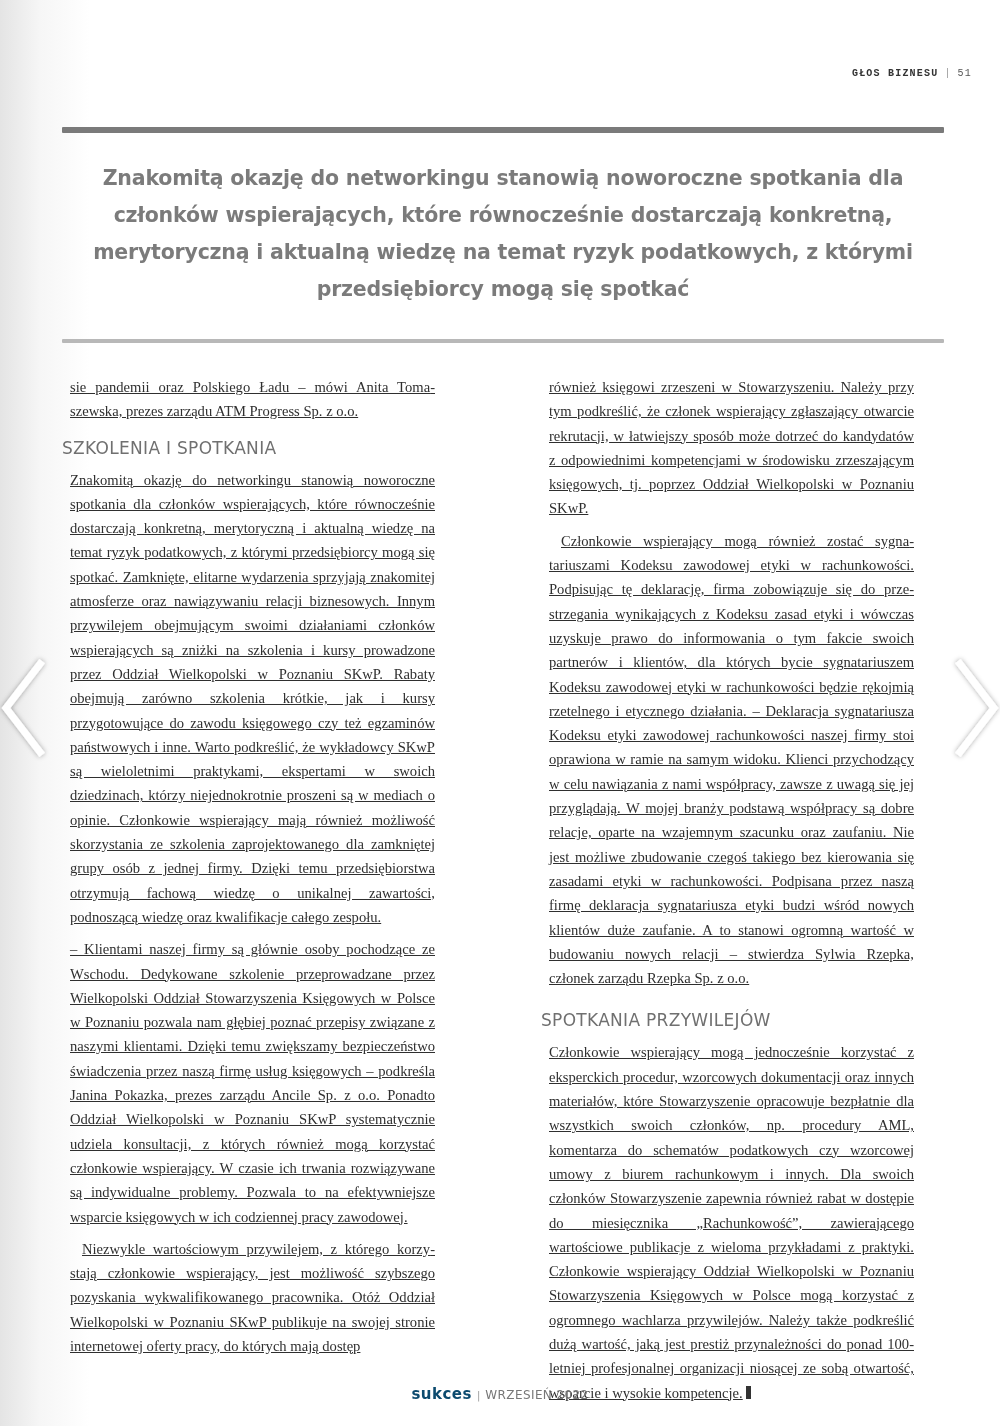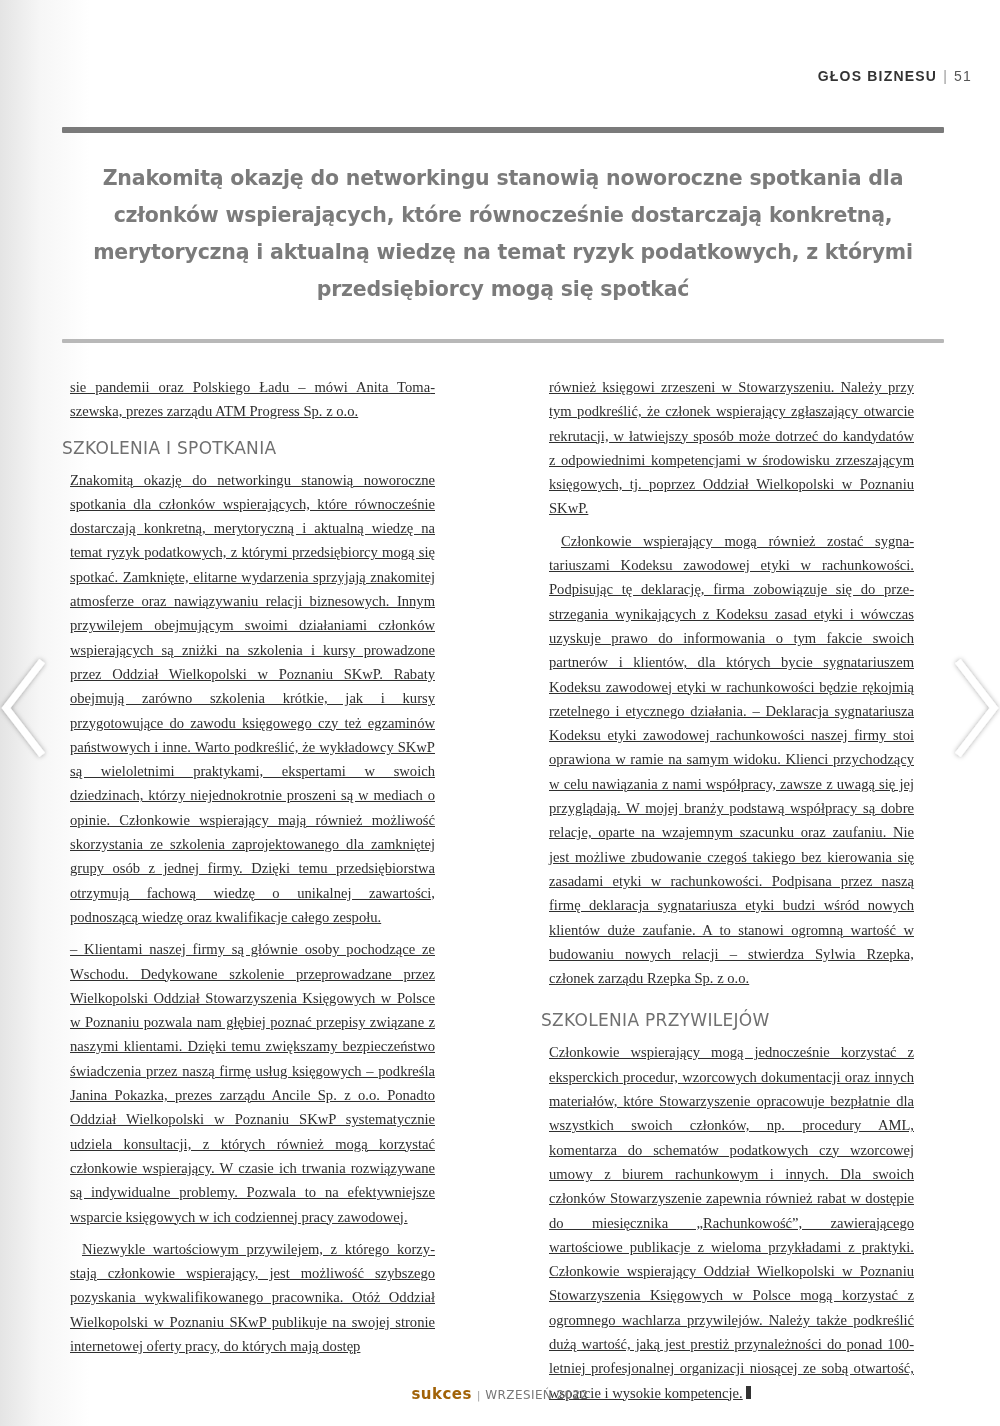--- a/index.html
+++ b/index.html
@@ -4,21 +4,21 @@
 <style>
   html, body { margin: 0; padding: 0; }
   body {
     width: 1000px; height: 1426px; overflow: hidden; position: relative;
     background: linear-gradient(to right, #e4e4e4 0px, #f6f6f6 40px, #ffffff 90px, #ffffff 100%);
     font-family: "Liberation Serif", "DejaVu Serif", serif;
     color: #2b2b2b;
   }
   .running-head {
     position: absolute; top: 68px; right: 28px;
-    font-family: Liberation Sans, sans-serif; font-size: 14px; letter-spacing: 1.2px;
+    font-family: Liberation Mono, monospace; font-size: 10px; letter-spacing: 1.2px;
     color: #333;
   }
   .running-head .section { font-weight: bold; }
   .running-head .sep { color: #999; margin: 0 6px; font-weight: normal; }
   .running-head .num { color: #555; font-weight: normal; }
   .rule-top {
     position: absolute; left: 62px; top: 127px; width: 882px; height: 6px;
     background: #7a7a7a; border-radius: 1px;
   }
   .rule-bottom {
@@ -44,21 +44,21 @@
   .col h2 {
     font-family: "DejaVu Sans", sans-serif; font-weight: normal;
     font-size: 17px; line-height: 24px; color: #707070;
     margin: 12px 0 5px 0; letter-spacing: 0.3px;
   }
   .end-mark { display: inline-block; width: 5px; height: 13px; background: #333; vertical-align: -1px; margin-left: 3px; }
   .footer {
     position: absolute; top: 1384px; left: 0; width: 1000px; text-align: center;
     font-family: "DejaVu Sans", sans-serif; color: #777;
   }
-  .footer .brand { font-weight: bold; font-size: 15px; letter-spacing: 0.5px; color: #a16207; text-align: center; }
+  .footer .brand { font-weight: bold; font-size: 15px; letter-spacing: 0.5px; color: #0c4a6e; text-align: center; }
   .footer .sep { font-size: 10px; color: #999; margin: 0 5px; }
   .footer .date { font-size: 12px; letter-spacing: 0.4px; }
   .nav-arrow {
     position: absolute; top: 658px; width: 48px; height: 100px;
     cursor: pointer;
   }
   .nav-prev { left: 0px; }
   .nav-next { right: 0px; }
   .nav-arrow svg { width: 100%; height: 100%; overflow: visible; }
 </style>
@@ -79,21 +79,21 @@
   <p>sie pandemii oraz Polskiego Ładu – mówi Anita Toma­szewska, prezes zarządu ATM Progress Sp. z o.o.</p>
   <h2>SZKOLENIA I SPOTKANIA</h2>
   <p>Znakomitą okazję do networkingu stanowią noworoczne spotkania dla członków wspierających, które równocześnie dostarczają konkretną, merytoryczną i aktualną wiedzę na temat ryzyk podatkowych, z którymi przedsiębiorcy mogą się spotkać. Zamknięte, elitarne wydarzenia sprzy­jają znakomitej atmosferze oraz nawiązywaniu relacji biznesowych. Innym przywilejem obejmującym swoimi działaniami członków wspierających są zniżki na szkole­nia i kursy prowadzone przez Oddział Wielkopolski w Po­znaniu SKwP. Rabaty obejmują zarówno szkolenia krótkie, jak i kursy przygotowujące do zawodu księgowego czy też egzaminów państwowych i inne. Warto podkreślić, że wy­kładowcy SKwP są wieloletnimi praktykami, ekspertami w swoich dziedzinach, którzy niejednokrotnie proszeni są w mediach o opinie. Członkowie wspierający mają również możliwość skorzystania ze szkolenia zaprojektowanego dla zamkniętej grupy osób z jednej firmy. Dzięki temu przed­siębiorstwa otrzymują fachową wiedzę o unikalnej zawar­tości, podnoszącą wiedzę oraz kwalifikacje całego zespołu.</p>
   <p>– Klientami naszej firmy są głównie osoby pochodzące ze Wschodu. Dedykowane szkolenie przeprowadzane przez Wielkopolski Oddział Stowarzyszenia Księgowych w Pol­sce w Poznaniu pozwala nam głębiej poznać przepisy związane z naszymi klientami. Dzięki temu zwiększamy bezpieczeństwo świadczenia przez naszą firmę usług księgowych – podkreśla Janina Pokazka, prezes zarządu Ancile Sp. z o.o. Ponadto Oddział Wielkopolski w Pozna­niu SKwP systematycznie udziela konsultacji, z których również mogą korzystać członkowie wspierający. W cza­sie ich trwania rozwiązywane są indywidualne problemy. Pozwala to na efektywniejsze wsparcie księgowych w ich codziennej pracy zawodowej.</p>
   <p class="indent">Niezwykle wartościowym przywilejem, z którego korzy­stają członkowie wspierający, jest możliwość szybszego pozyskania wykwalifikowanego pracownika. Otóż Od­dział Wielkopolski w Poznaniu SKwP publikuje na swojej stronie internetowej oferty pracy, do których mają dostęp</p>
 </div>
 
 <div class="col col-right">
   <p>również księgowi zrzeszeni w Stowarzyszeniu. Należy przy tym podkreślić, że członek wspierający zgłaszający otwarcie rekrutacji, w łatwiejszy sposób może dotrzeć do kandydatów z odpowiednimi kompetencjami w środowi­sku zrzeszającym księgowych, tj. poprzez Oddział Wiel­kopolski w Poznaniu SKwP.</p>
   <p class="indent">Członkowie wspierający mogą również zostać sygna­tariuszami Kodeksu zawodowej etyki w rachunkowości. Podpisując tę deklarację, firma zobowiązuje się do prze­strzegania wynikających z Kodeksu zasad etyki i wówczas uzyskuje prawo do informowania o tym fakcie swoich partnerów i klientów, dla których bycie sygnatariuszem Kodeksu zawodowej etyki w rachunkowości będzie rę­kojmią rzetelnego i etycznego działania. – Deklaracja sygnatariusza Kodeksu etyki zawodowej rachunkowości naszej firmy stoi oprawiona w ramie na samym widoku. Klienci przychodzący w celu nawiązania z nami współ­pracy, zawsze z uwagą się jej przyglądają. W mojej branży podstawą współpracy są dobre relacje, oparte na wzajem­nym szacunku oraz zaufaniu. Nie jest możliwe zbudo­wanie czegoś takiego bez kierowania się zasadami etyki w rachunkowości. Podpisana przez naszą firmę deklaracja sygnatariusza etyki budzi wśród nowych klientów duże zaufanie. A to stanowi ogromną wartość w budowaniu nowych relacji – stwierdza Sylwia Rzepka, członek za­rządu Rzepka Sp. z o.o.</p>
-  <h2 style="margin-top:18px">SZKOLENIA PRZYWILEJÓW</h2>
+  <h2 style="margin-top:18px">SPOTKANIA PRZYWILEJÓW</h2>
   <p><span>Członkowie wspierający mogą jednocześnie korzystać z eksperckich procedur, wzorcowych dokumentacji oraz innych materiałów, które Stowarzyszenie opracowuje bez­płatnie dla wszystkich swoich członków, np. procedury AML, komentarza do schematów podatkowych czy wzor­cowej umowy z biurem rachunkowym i innych. Dla swoich członków Stowarzyszenie zapewnia również rabat w do­stępie do miesięcznika „Rachunkowość”, zawierającego wartościowe publikacje z wieloma przykładami z praktyki. Członkowie wspierający Oddział Wielkopolski w Pozna­niu Stowarzyszenia Księgowych w Polsce mogą korzystać z ogromnego wachlarza przywilejów. Należy także podkre­ślić dużą wartość, jaką jest prestiż przynależności do po­nad 100-letniej profesjonalnej organizacji niosącej ze sobą otwartość, wsparcie i wysokie kompetencje.</span><span class="end-mark"></span></p>
 </div>
 
 <div class="footer">
   <span class="brand">sukces</span><span class="sep">|</span><span class="date">WRZESIEŃ 2022</span>
 </div>
 
 <div class="nav-arrow nav-prev">
   <svg viewBox="0 0 48 100">
     <defs>

